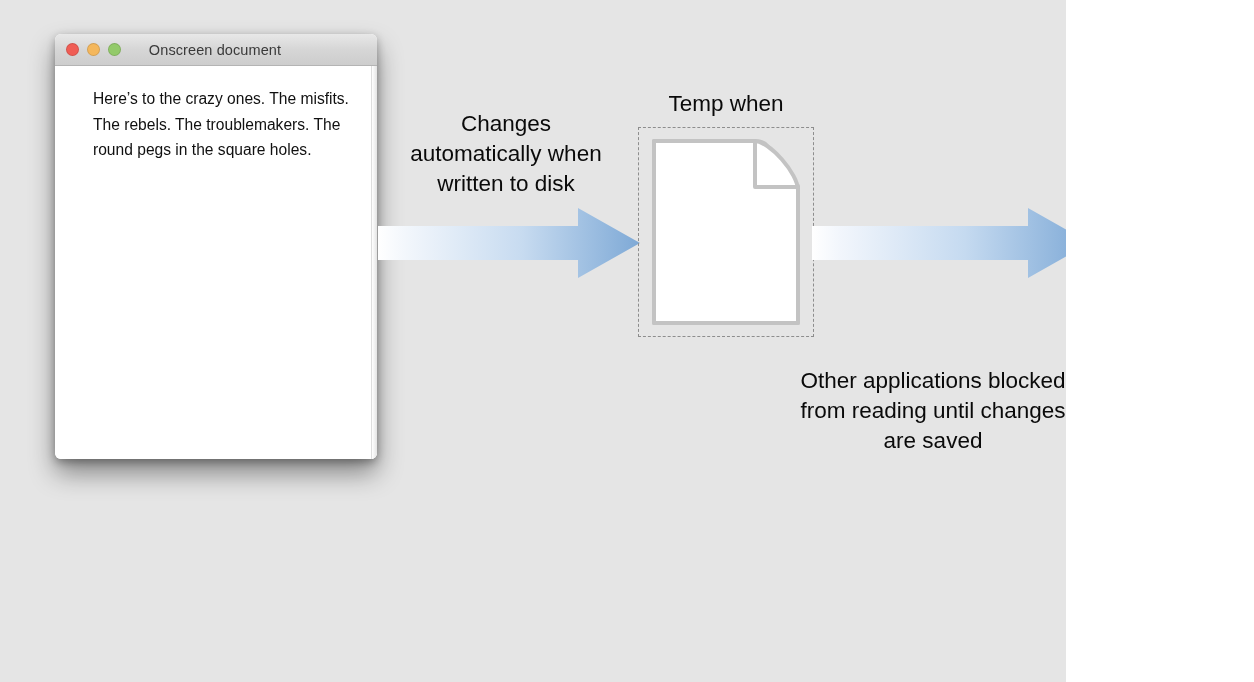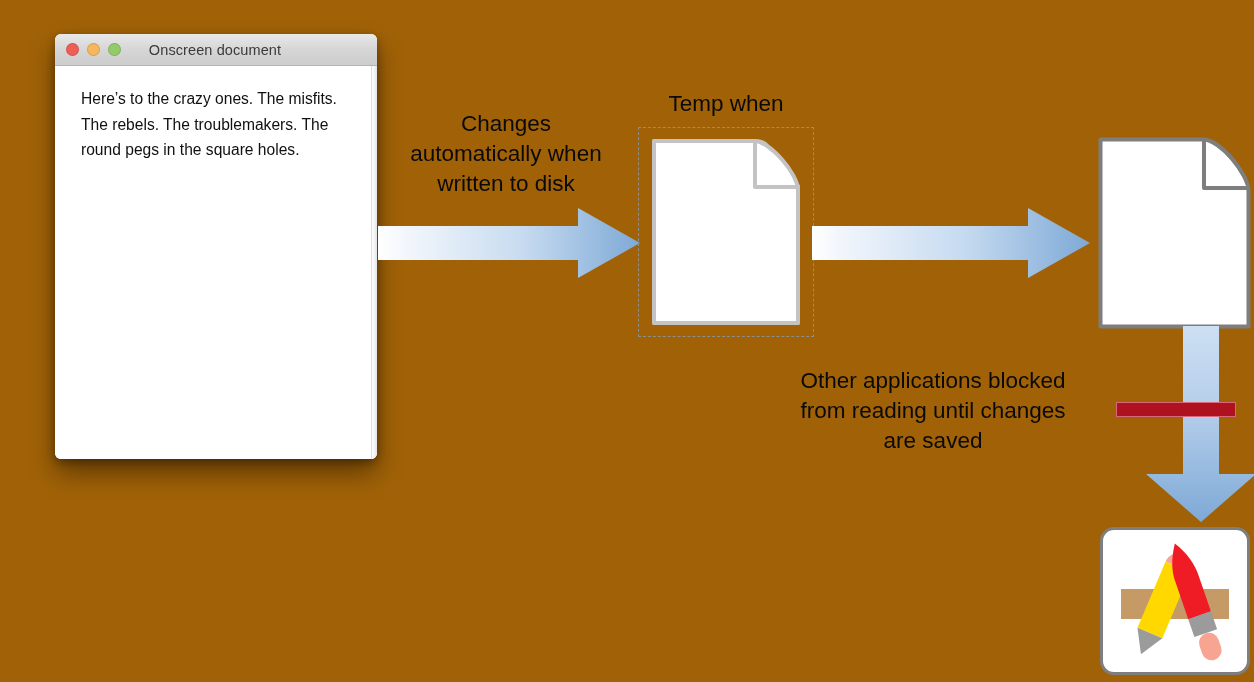--- a/index.html
+++ b/index.html
@@ -6,23 +6,23 @@
     margin: 0;
     padding: 0;
     background: #ffffff;
   }
   body {
     font-family: "Liberation Sans", sans-serif;
     -webkit-font-smoothing: antialiased;
   }
   #stage {
     position: relative;
-    width: 1254px;
+    width: 1066px;
     height: 682px;
-    background: #a16207;
+    background: #e5e5e5;
     overflow: hidden;
   }
 
   
   .win {
     position: absolute;
     left: 55px;
     top: 34px;
     width: 322px;
     height: 425px;
@@ -59,21 +59,21 @@
     text-align: center;
     font-size: 14.5px;
     color: #3a3a3a;
     letter-spacing: 0.1px;
     padding-right: 68px;
   }
   .win-body {
     position: relative;
     height: calc(100% - 32px);
     background: #ffffff;
-    padding: 20px 20px 0 26px;
+    padding: 20px 20px 0 38px;
     box-sizing: border-box;
   }
   .win-body p {
     margin: 0 0 17px 0;
     font-size: 15.6px;
     line-height: 25.5px;
     color: #101010;
   }
   .win-scrollgutter {
     position: absolute;

